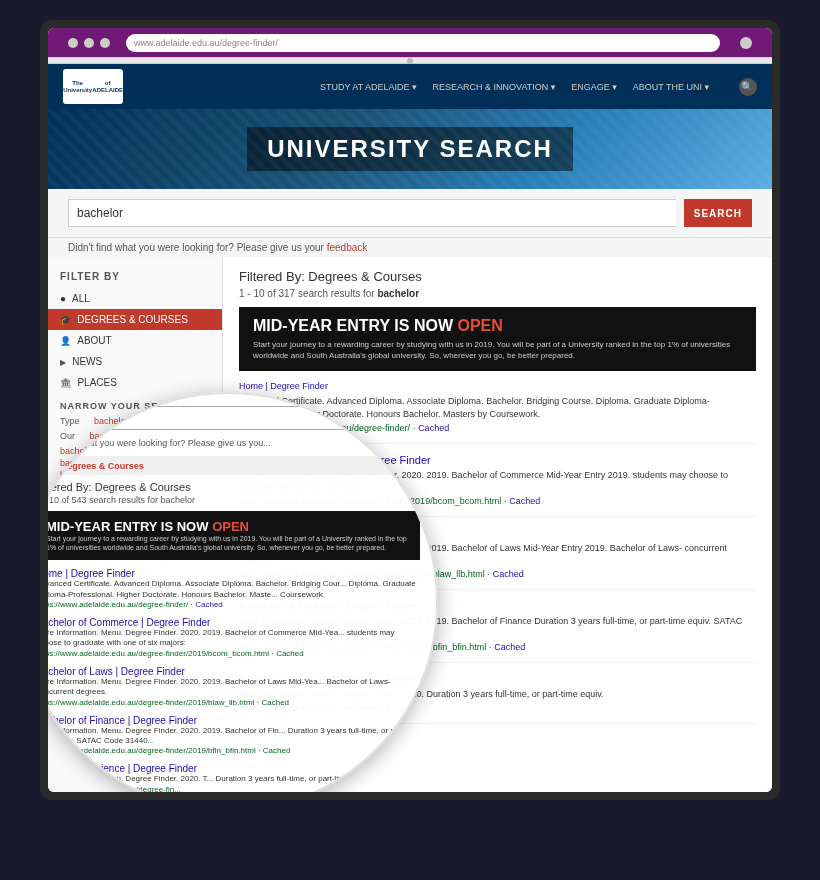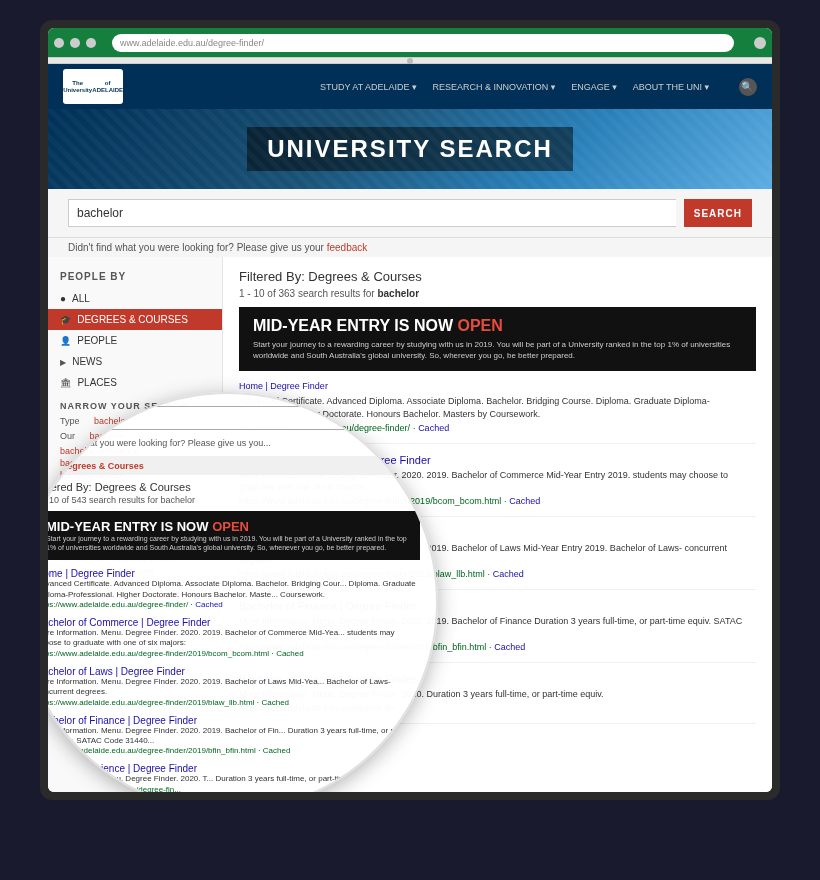--- a/index.html
+++ b/index.html
@@ -29,24 +29,24 @@
       height: 100%;
       background: #fff;
       border-radius: 6px;
       overflow: hidden;
       position: relative;
     }
 
     
     .browser-bar {
       height: 30px;
-      background: #15803d;
-      display: flex;
-      align-items: center;
-      padding: 0 6px;
+      background: #701a75;
+      display: flex;
+      align-items: center;
+      padding: 0 20px;
       gap: 6px;
       border-bottom: 1px solid #ccc;
     }
     .browser-dot {
       width: 10px; height: 10px;
       border-radius: 50%;
       background: #ccc;
     }
     .browser-url {
       flex: 1;
@@ -461,33 +461,33 @@
       <input class="search-input" type="text" value="bachelor" style="">
       <button class="search-btn">SEARCH</button>
     </div>
     <div class="search-feedback">
       <span>Didn't find what you were looking for? Please give us your </span><a style="color:#c0392b;cursor:pointer;">feedback</a>
     </div>
 
     <div class="main-content">
 
       <div class="sidebar">
-        <div class="filter-title">PEOPLE BY</div>
+        <div class="filter-title">FILTER BY</div>
 
         <div class="filter-item all-item">
           <span class="filter-icon">●</span>
           <span>ALL</span>
         </div>
         <div class="filter-item active">
           <span class="filter-icon book-icon"></span>
           <span>DEGREES &amp; COURSES</span>
         </div>
         <div class="filter-item">
           <span class="filter-icon people-icon"></span>
-          <span>PEOPLE</span>
+          <span>ABOUT</span>
         </div>
         <div class="filter-item">
           <span class="filter-icon news-icon"></span>
           <span>NEWS</span>
         </div>
         <div class="filter-item">
           <span class="filter-icon place-icon"></span>
           <span>PLACES</span>
         </div>
 
@@ -514,21 +514,21 @@
         <a class="narrow-link">bachelor of Finance</a>
         <a class="narrow-link">bachelor of Psychological Science</a>
         <a class="narrow-link">Honours Degree of bachelor</a>
         <a class="narrow-link">Graduates of the bachelor</a>
         <a class="narrow-link">Transfer to the bachelor</a>
       </div>
 
       <div class="results-area">
         <div class="results-filtered-title">Filtered By: Degrees &amp; Courses</div>
         <div class="results-count">
-          <span>1 - 10 of 363 search results for </span><strong>bachelor</strong>
+          <span>1 - 10 of 317 search results for </span><strong>bachelor</strong>
         </div>
 
         <div class="promo-banner">
           <div class="promo-title">
             <span>MID-YEAR ENTRY IS NOW </span><span class="open-text">OPEN</span>
           </div>
           <div class="promo-desc">Start your journey to a rewarding career by studying with us in 2019. You will be part of a University ranked in the top 1% of universities worldwide and South Australia's global university. So, wherever you go, be better prepared.</div>
         </div>
 
         <div class="result-item">

